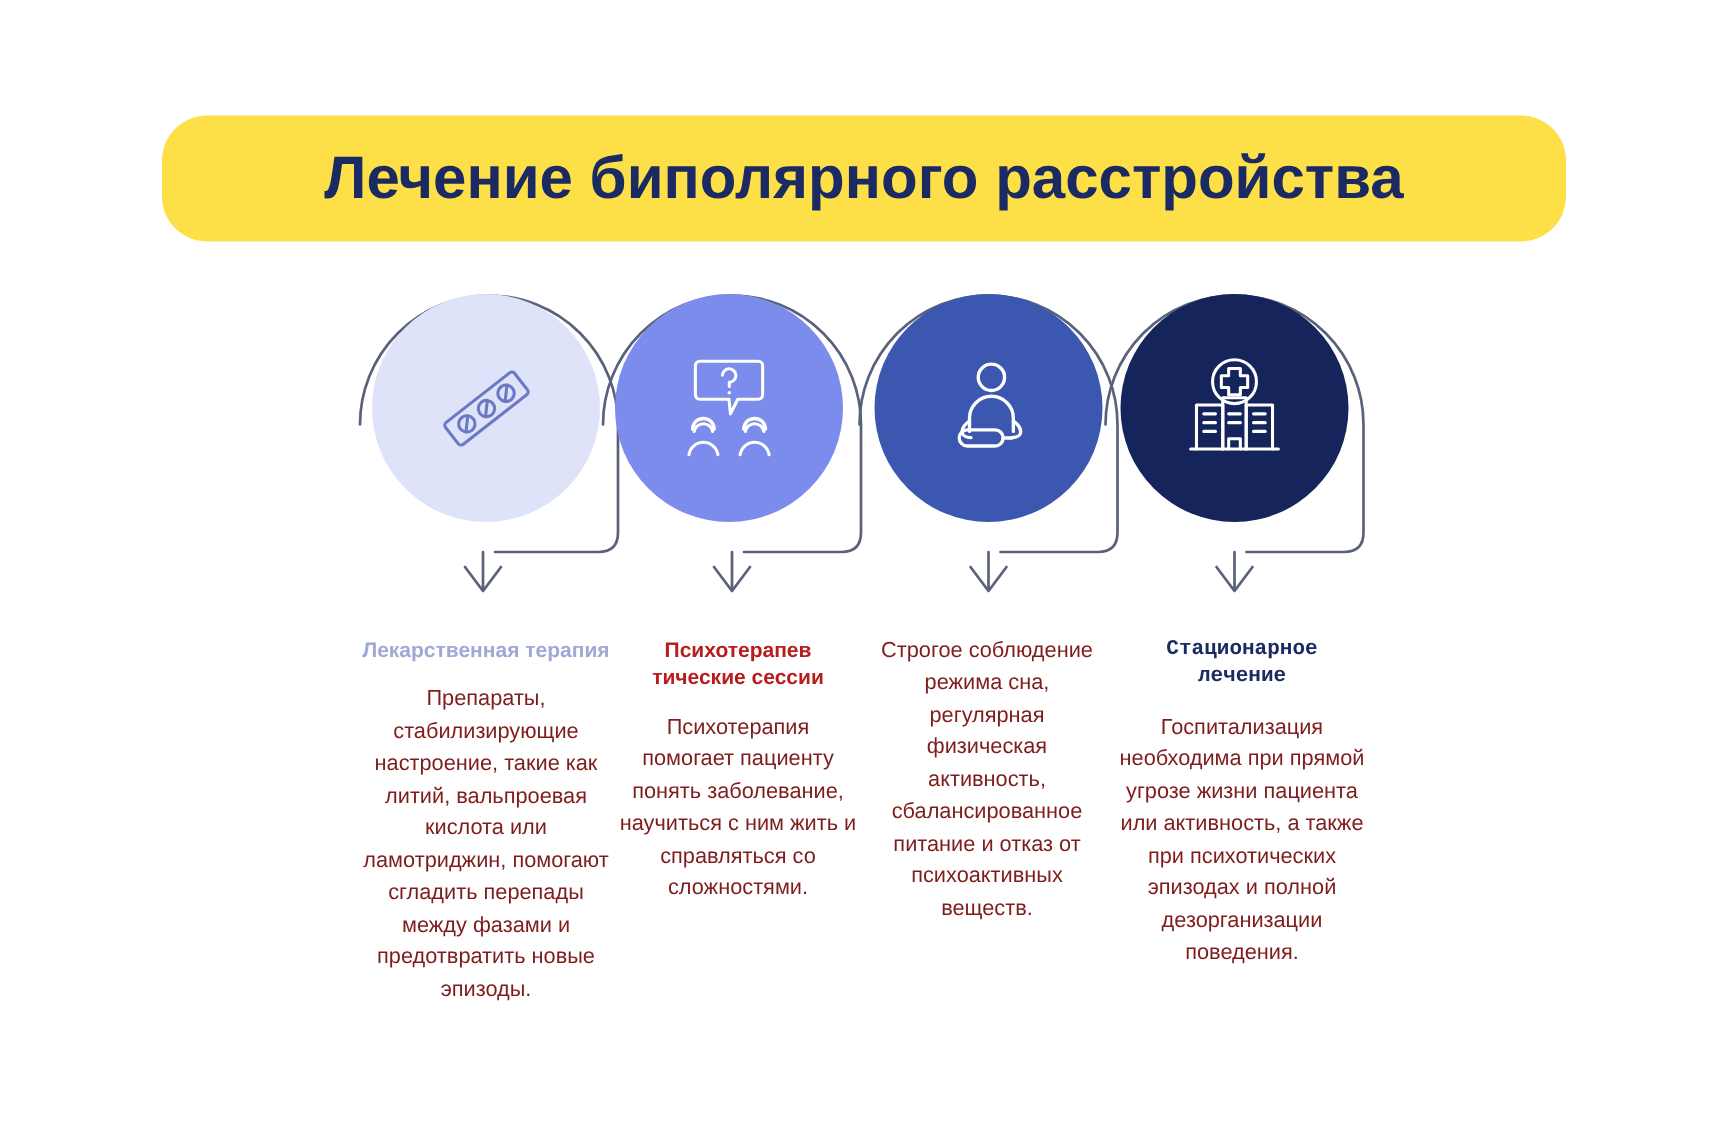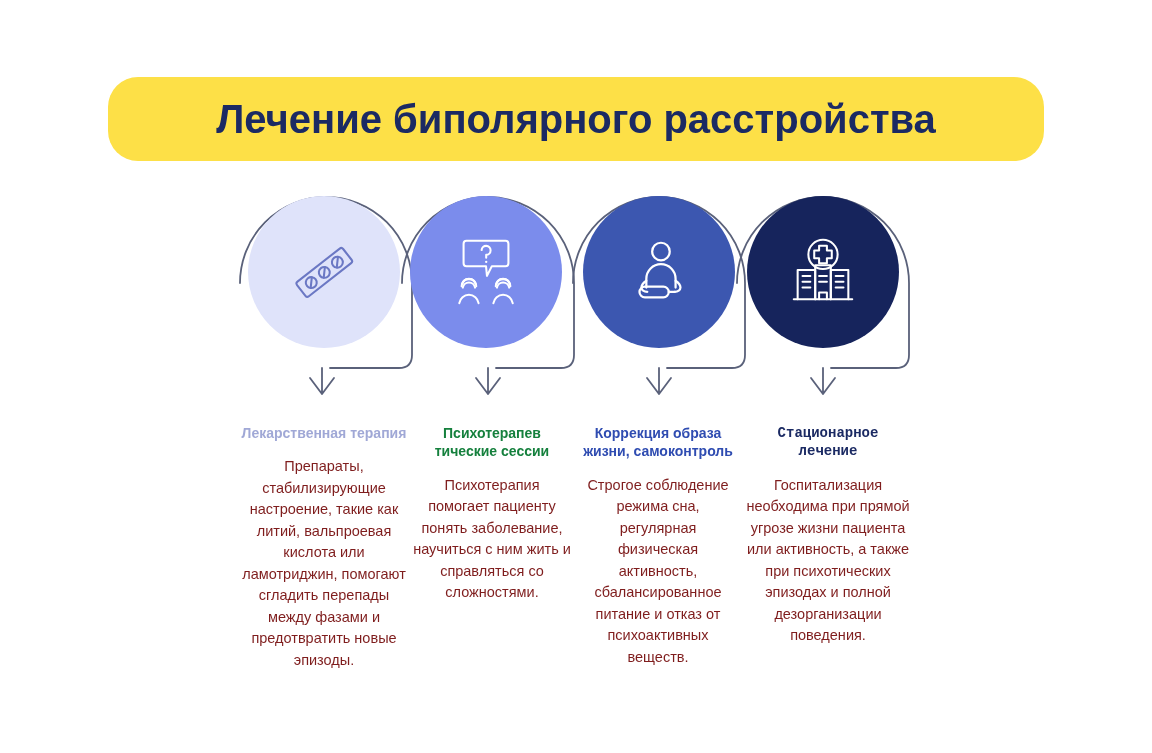--- a/index.html
+++ b/index.html
@@ -114,21 +114,21 @@
   }
   .col-body {
     font-size: 14.5px;
     line-height: 1.48;
     color: #7f1d1d;
     margin: 0;
   }
 
   
   .h-c1 { color: #a0a8d6; }
-  .h-c2 { color: #15803d; }
+  .h-c2 { color: #b91c1c; }
   .h-c3 { color: #2f4cb1; }
   .h-c4 { color: #1b2a63; font-family: Liberation Mono, monospace; }
 </style>
 </head>
 <body>
 
 <div class="infographic">
 
   <div class="title-banner">
     <div class="title-text">Лечение биполярного расстройства</div>
@@ -230,21 +230,20 @@
       <p class="col-heading h-c1">Лекарственная терапия</p>
       <p class="col-body">Препараты, стабилизирующие настроение, такие как литий, вальпроевая кислота или ламотриджин, помогают сгладить перепады между фазами и предотвратить новые эпизоды.</p>
     </div>
 
     <div class="column">
       <p class="col-heading h-c2">Психотерапев тические сессии</p>
       <p class="col-body">Психотерапия помогает пациенту понять заболевание, научиться с ним жить и справляться со сложностями.</p>
     </div>
 
     <div class="column">
-      <p class="col-heading h-c3">Коррекция образа жизни, самоконтроль</p>
       <p class="col-body">Строгое соблюдение режима сна, регулярная физическая активность, сбалансированное питание и отказ от психоактивных веществ.</p>
     </div>
 
     <div class="column">
       <p class="col-heading h-c4">Стационарное лечение</p>
       <p class="col-body">Госпитализация необходима при прямой угрозе жизни пациента или активность, а также при психотических эпизодах и полной дезорганизации поведения.</p>
     </div>
 
   </div>
 

